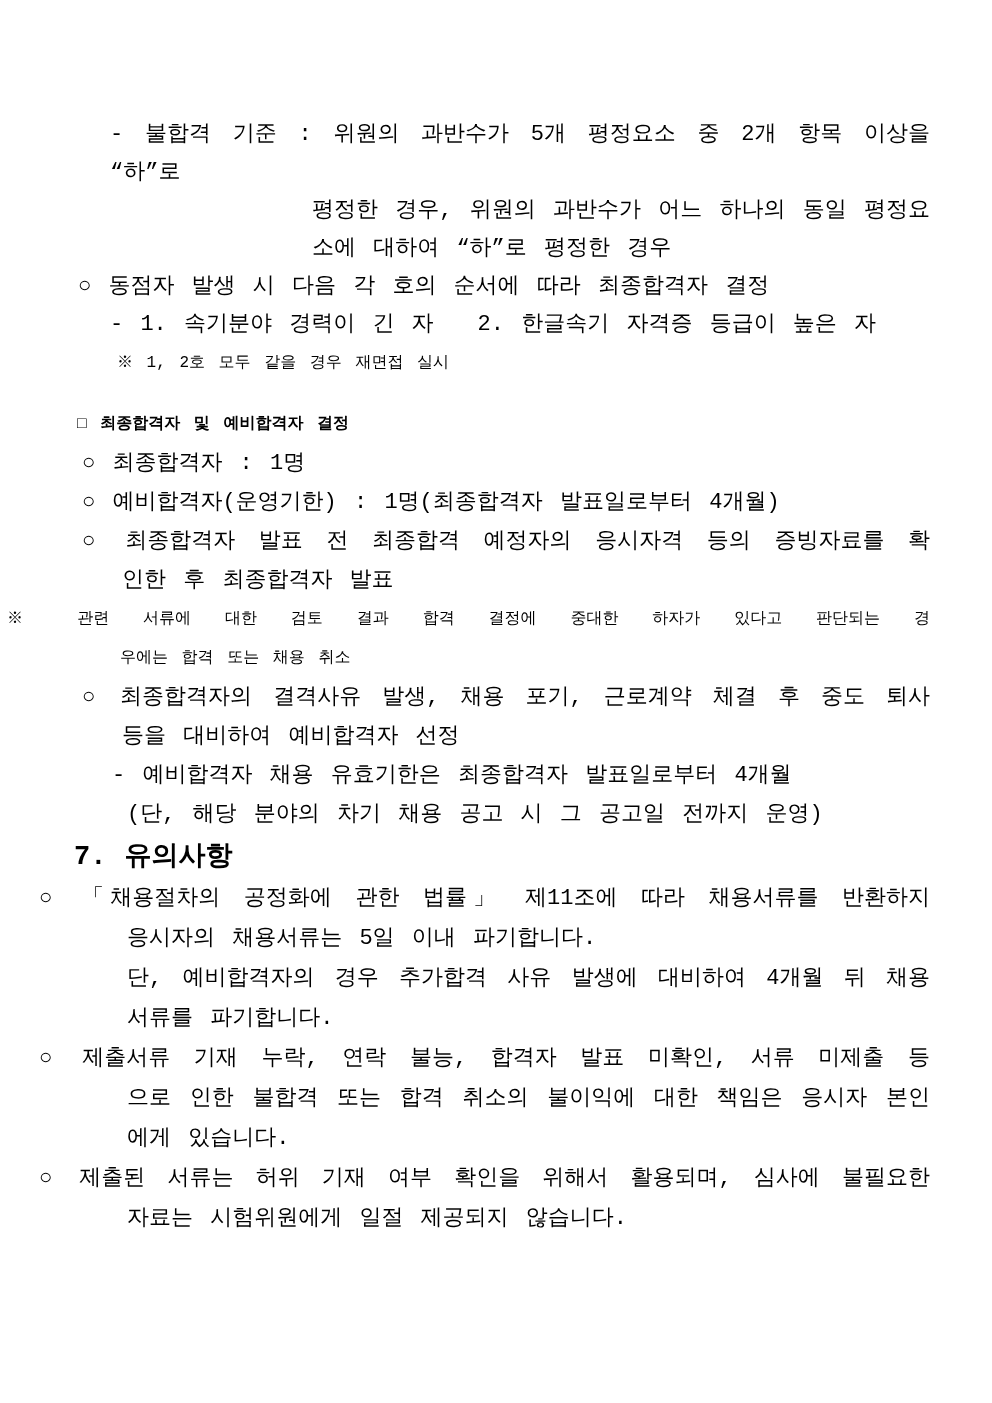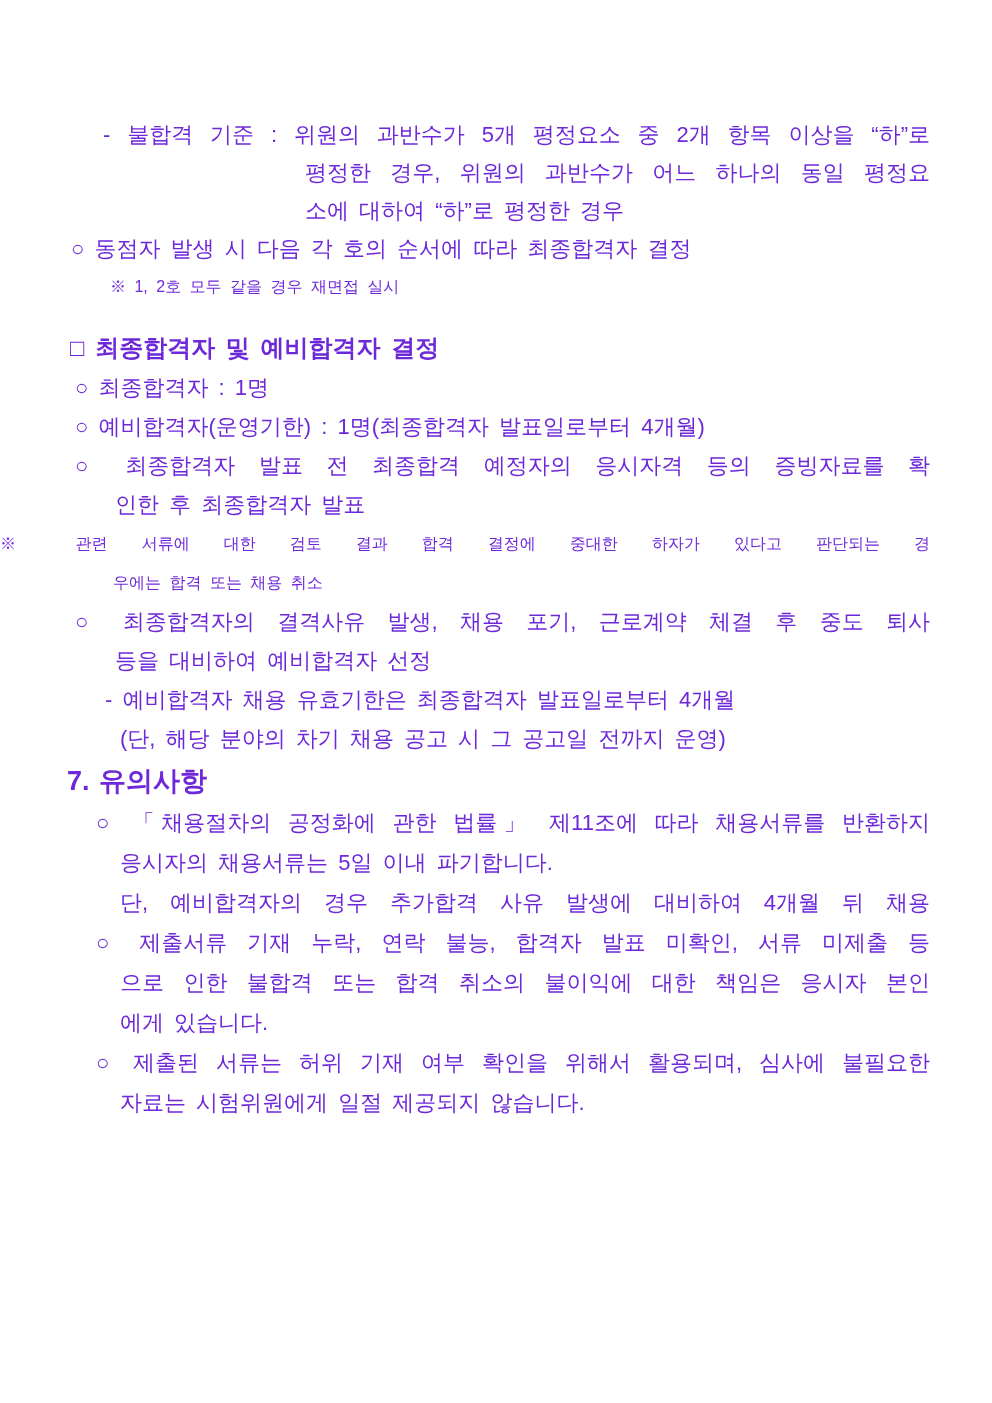--- a/index.html
+++ b/index.html
@@ -1,70 +1,72 @@
 <!DOCTYPE html>
 <html lang="ko"><head>
 <meta charset="utf-8">
 <style>
   html,body{margin:0;padding:0;background:#888;}
   .page{
     position:relative;
     width:992px;height:1403px;
     margin:0 auto;
     background:#ffffff;
-    color:#6d28d9;
-    font-family:Liberation Sans, sans-serif;
+    color:#000000;
+    font-family:Liberation Mono, monospace;
     box-sizing:border-box;
     padding-top:116px;
     overflow:hidden;
+    padding-left:7px;
   }
   .line{
     font-size:22px;
     line-height:38px;
     white-space:pre-wrap;
     word-spacing:4px;
     margin-right:62px;
   }
   .secB .line{line-height:39px;}
   .secC .line{line-height:40px;}
   .just{text-align:justify;text-align-last:justify;}
   .note{font-size:16px;}
   .h-box{
-    font-size:24px;font-weight:bold;line-height:40px;
+    font-size:16px;font-weight:bold;line-height:40px;
     margin-top:22px;margin-left:70px;margin-right:62px;
     word-spacing:4px;
   }
   .h-num{
     font-size:27px;font-weight:bold;line-height:43px;
     margin-top:2px;margin-left:67px;
     word-spacing:2px;
   }
   
   .iA{margin-left:103px;}  
   .iB{margin-left:305px;}  
   .iC{margin-left:71px;}   
   .iD{margin-left:110px;}  
   .iE{margin-left:75px;}   
   .iF{margin-left:115px;}  
   .iG{}   
   .iH{margin-left:113px;}  
   .iI{margin-left:105px;}  
   .iJ{margin-left:120px;}  
-  .iK{margin-left:96px;}   
+  .iK{margin-left:32px;}   
 </style>
 </head>
 <body>
 
 <div class="page">
 
   <div class="secA">
     <div class="line just iA">- 불합격 기준 : 위원의 과반수가 5개 평정요소 중 2개 항목 이상을 “하”로</div>
     <div class="line just iB">평정한 경우, 위원의 과반수가 어느 하나의 동일 평정요</div>
     <div class="line iB">소에 대하여 “하”로 평정한 경우</div>
     <div class="line iC">○ 동점자 발생 시 다음 각 호의 순서에 따라 최종합격자 결정</div>
+    <div class="line iA">- 1. 속기분야 경력이 긴 자  2. 한글속기 자격증 등급이 높은 자</div>
     <div class="line note iD">※ 1, 2호 모두 같을 경우 재면접 실시</div>
   </div>
 
   <div class="secB">
     <div class="h-box">□ 최종합격자 및 예비합격자 결정</div>
     <div class="line iE">○ 최종합격자 : 1명</div>
     <div class="line iE">○ 예비합격자(운영기한) : 1명(최종합격자 발표일로부터 4개월)</div>
     <div class="line just iE">○ 최종합격자 발표 전 최종합격 예정자의 응시자격 등의 증빙자료를 확</div>
     <div class="line iF">인한 후 최종합격자 발표</div>
     <div class="line note just iG">※ 관련 서류에 대한 검토 결과 합격 결정에 중대한 하자가 있다고 판단되는 경</div>
@@ -73,20 +75,21 @@
     <div class="line iF">등을 대비하여 예비합격자 선정</div>
     <div class="line iI">- 예비합격자 채용 유효기한은 최종합격자 발표일로부터 4개월</div>
     <div class="line iJ">(단, 해당 분야의 차기 채용 공고 시 그 공고일 전까지 운영)</div>
   </div>
 
   <div class="secC">
     <div class="h-num">7. 유의사항</div>
     <div class="line just iK">○ 「채용절차의 공정화에 관한 법률」 제11조에 따라 채용서류를 반환하지</div>
     <div class="line iJ">응시자의 채용서류는 5일 이내 파기합니다.</div>
     <div class="line just iJ">단, 예비합격자의 경우 추가합격 사유 발생에 대비하여 4개월 뒤 채용</div>
+    <div class="line iJ">서류를 파기합니다.</div>
     <div class="line just iK">○ 제출서류 기재 누락, 연락 불능, 합격자 발표 미확인, 서류 미제출 등</div>
     <div class="line just iJ">으로 인한 불합격 또는 합격 취소의 불이익에 대한 책임은 응시자 본인</div>
     <div class="line iJ">에게 있습니다.</div>
     <div class="line just iK">○ 제출된 서류는 허위 기재 여부 확인을 위해서 활용되며, 심사에 불필요한</div>
     <div class="line iJ">자료는 시험위원에게 일절 제공되지 않습니다.</div>
   </div>
 
 </div>
 
 </body></html>

